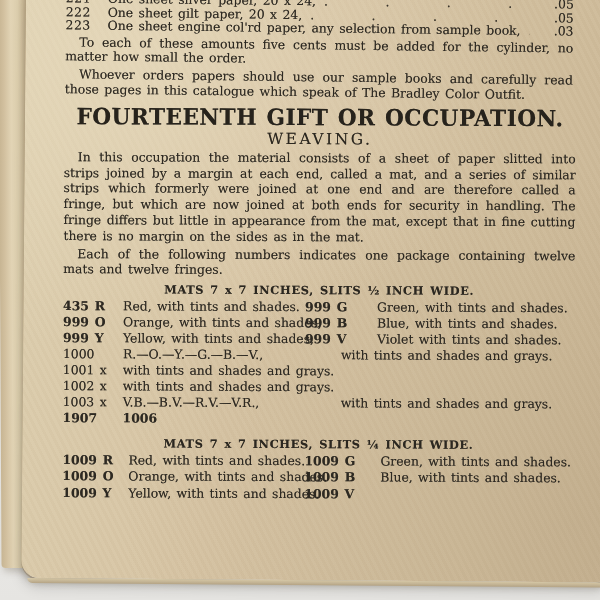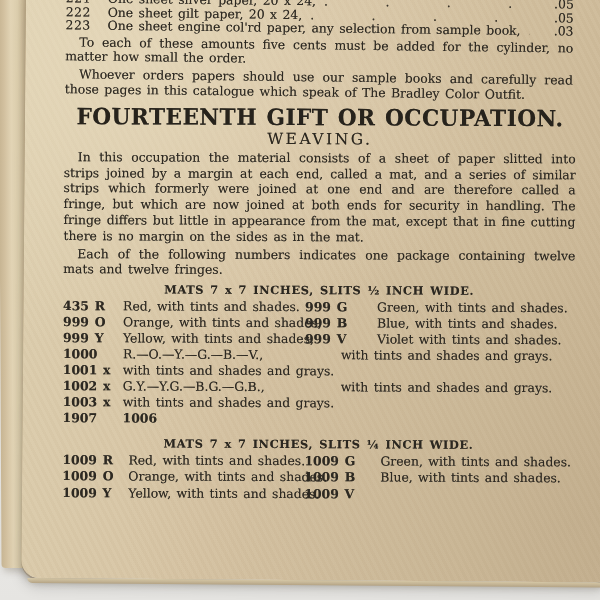--- a/index.html
+++ b/index.html
@@ -58,21 +58,21 @@
     transform:scaleX(.96);transform-origin:center;
   }
   .subtitle{text-align:center;font-size:15.5px;line-height:18px;letter-spacing:2.5px;color:#2b271f;}
   .intro{margin-top:2px;line-height:15.7px;text-indent:14px;}
   .pkg{margin-top:4px;line-height:14.6px;text-indent:14px;}
   .tbl-head{margin-top:6px;text-align:center;font-weight:700;font-size:11.3px;line-height:14px;letter-spacing:.7px;color:#2b2720;}
   .tbl{margin-top:2px;}
   .pair-row{display:grid;grid-template-columns:50px 172px 62px 1fr;column-gap:10px;line-height:15.9px;white-space:nowrap;}
   .pair-row .num{font-weight:700;}
   .combo-row{display:grid;grid-template-columns:50px 208px 1fr;column-gap:10px;line-height:15.9px;white-space:nowrap;}
-  .combo-row .num{font-weight:700;}
+  .combo-row .num{font-weight:400;}
   .t2 .pair-row{grid-template-columns:56px 166px 66px 1fr;line-height:16.8px;}
 </style>
 </head>
 <body>
 
 <div class="stage">
   <div class="page-curl"></div>
   <div class="page"></div>
 
   <div class="content">
@@ -135,25 +135,25 @@
           <span class="num">1000</span>
           <span>R.—O.—Y.—G.—B.—V.,</span>
           <span>with tints and shades and grays.</span>
         </div>
         <div class="combo-row">
           <span class="num">1001 x</span>
           <span>with tints and shades and grays.</span>
         </div>
         <div class="combo-row">
           <span class="num">1002 x</span>
-          <span>G.Y.—Y.G.—B.G.—G.B.,</span>
           <span>with tints and shades and grays.</span>
         </div>
         <div class="combo-row">
           <span class="num">1003 x</span>
+          <span>V.B.—B.V.—R.V.—V.R.,</span>
           <span>with tints and shades and grays.</span>
         </div>
 
         <div class="pair-row">
           <span class="num">1907</span>
           <span class="num">1006</span>
         </div>
       </div>
 
       <div class="tbl-head" style="margin-top:10px;">MATS 7 x 7 INCHES, SLITS ¼ INCH WIDE.</div>

